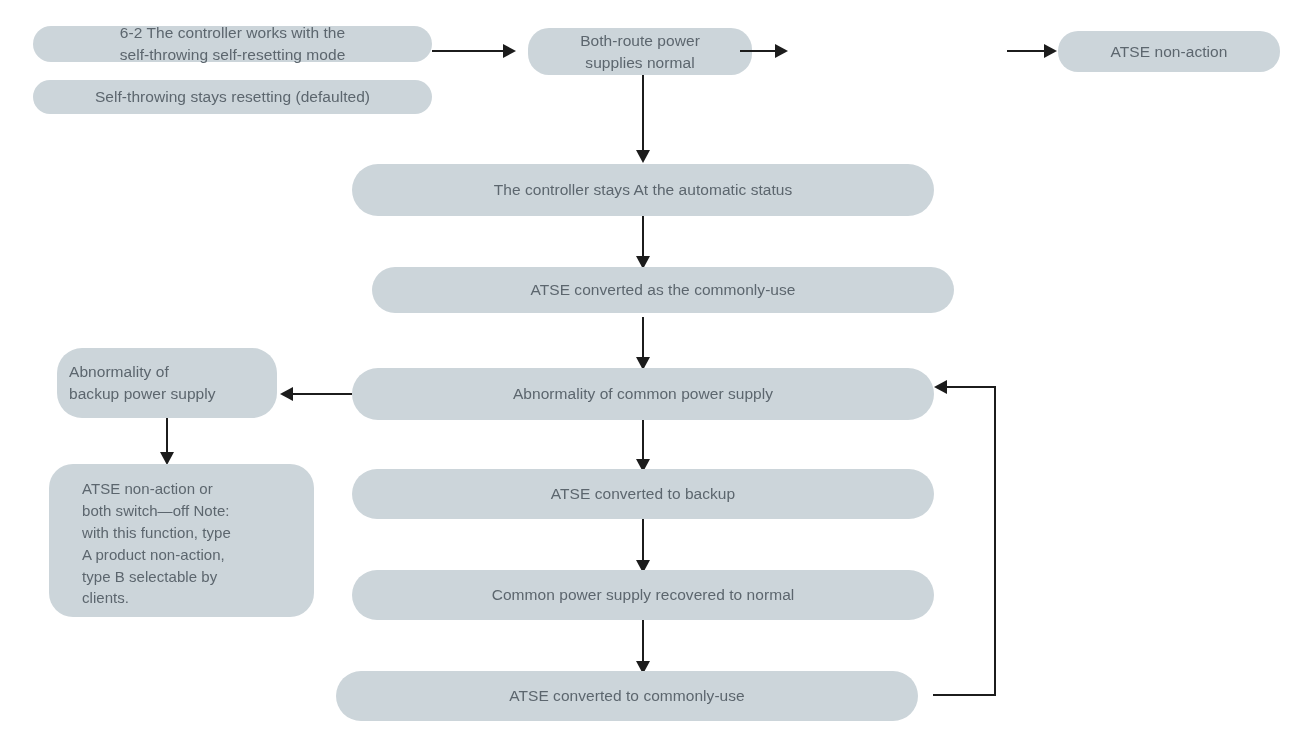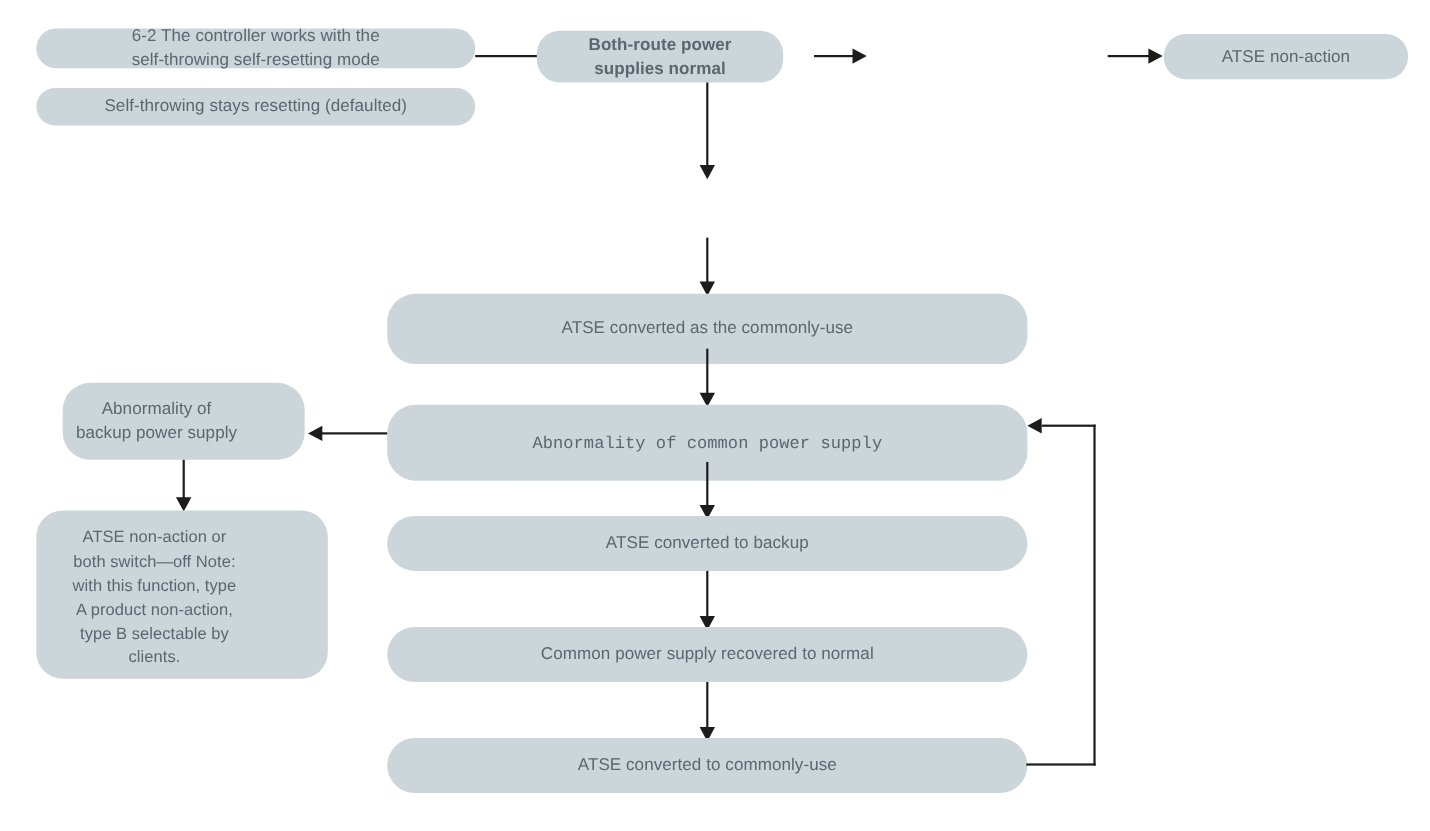--- a/index.html
+++ b/index.html
@@ -31,21 +31,21 @@
     display: flex;
     align-items: center;
     justify-content: center;
     text-align: center;
     padding: 4px 12px;
     white-space: pre-line;
     letter-spacing: 0.05px;
   }
   .node.align-left {
     justify-content: flex-start;
-    text-align: center;
+    text-align: left;
   }
   .node.tall-radius { border-radius: 26px; }
   .node.note-box {
     border-radius: 24px;
     align-items: flex-start;
     padding-top: 14px;
     line-height: 1.46;
   }
 
   
@@ -83,75 +83,76 @@
 <div id="canvas">
 
   <div class="node" style="left:33px; top:26px; width:399px; height:36px; border-radius:20px;">6-2 The controller works with the
 self-throwing self-resetting mode</div>
 
   <div class="node" style="left:33px; top:80px; width:399px; height:34px; border-radius:17px;">Self-throwing stays resetting (defaulted)</div>
 
   <div class="conn h" style="left:432px; top:50px; width:76px;"></div>
   <div class="arrowhead right" style="left:503px; top:44px;"></div>
 
-  <div class="node" style="left:488px; top:28px; width:224px; height:47px; border-radius:21px;font-weight:bold;">Both-route power
+  <div class="node" style="left:528px; top:28px; width:224px; height:47px; border-radius:21px;">Both-route power
 supplies normal</div>
 
   <div class="conn h" style="left:740px; top:50px; width:40px;"></div>
   <div class="arrowhead right" style="left:775px; top:44px;"></div>
 
 
   <div class="conn h" style="left:1007px; top:50px; width:42px;"></div>
   <div class="arrowhead right" style="left:1044px; top:44px;"></div>
 
   <div class="node" style="left:1058px; top:31px; width:222px; height:41px; border-radius:20px;">ATSE non-action</div>
 
   <div class="conn v" style="left:642px; top:75px; width:2px; height:78px;"></div>
   <div class="arrowhead down" style="left:636px; top:150px;"></div>
 
+  <div class="node tall-radius" style="left:352px; top:164px; width:582px; height:52px;">The controller stays At the automatic status</div>
 
   <div class="conn v" style="left:642px; top:216px; width:2px; height:43px;"></div>
   <div class="arrowhead down" style="left:636px; top:256px;"></div>
 
-  <div class="node tall-radius" style="left:352px; top:267px; width:582px; height:64px;">ATSE converted as the commonly-use</div>
+  <div class="node tall-radius" style="left:372px; top:267px; width:582px; height:46px;">ATSE converted as the commonly-use</div>
 
   <div class="conn v" style="left:642px; top:317px; width:2px; height:43px;"></div>
   <div class="arrowhead down" style="left:636px; top:357px;"></div>
 
-  <div class="node tall-radius" style="left:352px; top:368px; width:582px; height:69px;font-family:Liberation Mono, monospace;">Abnormality of common power supply</div>
+  <div class="node tall-radius" style="left:352px; top:368px; width:582px; height:52px;">Abnormality of common power supply</div>
 
   <div class="conn h" style="left:292px; top:393px; width:60px;"></div>
   <div class="arrowhead left" style="left:280px; top:387px;"></div>
 
   <div class="node align-left" style="left:57px; top:348px; width:220px; height:70px; border-radius:25px; padding-left:12px;">Abnormality of
 backup power supply</div>
 
   <div class="conn v" style="left:166px; top:418px; width:2px; height:38px;"></div>
   <div class="arrowhead down" style="left:160px; top:452px;"></div>
 
-  <div class="node note-box align-left" style="left:33px; top:464px; width:265px; height:153px; padding-left:33px; font-size:15px;">ATSE non-action or
+  <div class="node note-box align-left" style="left:49px; top:464px; width:265px; height:153px; padding-left:33px; font-size:15px;">ATSE non-action or
 both switch—off Note:
 with this function, type
 A product non-action,
 type B selectable by
 clients.</div>
 
   <div class="conn v" style="left:642px; top:420px; width:2px; height:42px;"></div>
   <div class="arrowhead down" style="left:636px; top:459px;"></div>
 
   <div class="node tall-radius" style="left:352px; top:469px; width:582px; height:50px;text-align:right;">ATSE converted to backup</div>
 
   <div class="conn v" style="left:642px; top:519px; width:2px; height:44px;"></div>
   <div class="arrowhead down" style="left:636px; top:560px;"></div>
 
   <div class="node tall-radius" style="left:352px; top:570px; width:582px; height:50px;">Common power supply recovered to normal</div>
 
   <div class="conn v" style="left:642px; top:620px; width:2px; height:44px;"></div>
   <div class="arrowhead down" style="left:636px; top:661px;"></div>
 
-  <div class="node tall-radius" style="left:352px; top:671px; width:582px; height:50px;">ATSE converted to commonly-use</div>
+  <div class="node tall-radius" style="left:336px; top:671px; width:582px; height:50px;">ATSE converted to commonly-use</div>
 
   <div class="conn h" style="left:933px; top:694px; width:63px;"></div>
   <div class="conn v" style="left:994px; top:386px; width:2px; height:310px;"></div>
   <div class="conn h" style="left:947px; top:386px; width:49px;"></div>
   <div class="arrowhead left" style="left:934px; top:380px;"></div>
 
 </div>
 
 </body></html>

